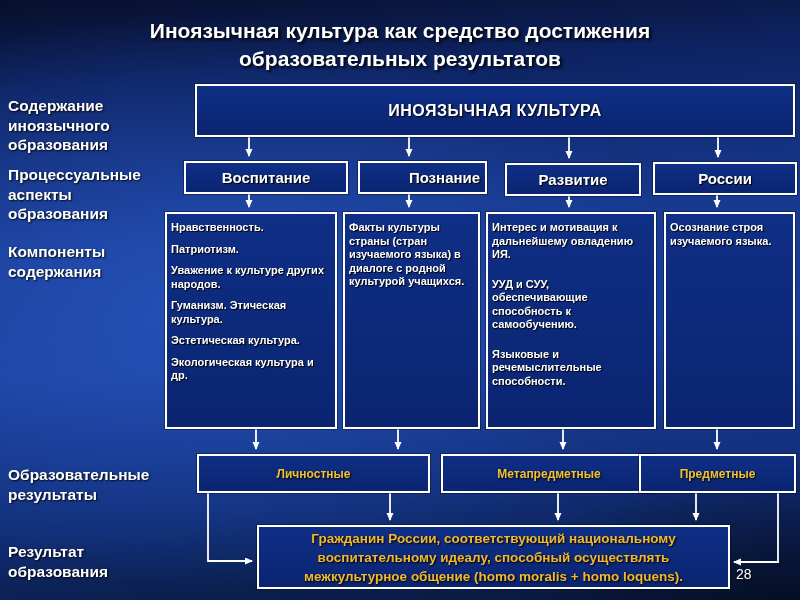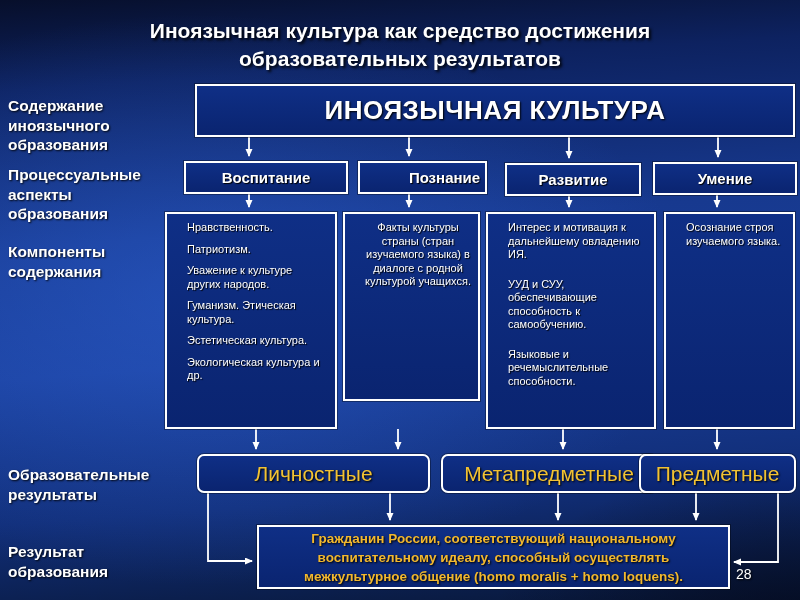--- a/index.html
+++ b/index.html
@@ -26,46 +26,46 @@
     margin-top:10px;
   }
   .box{
     position:absolute;box-sizing:border-box;
     background:linear-gradient(180deg,#0f2f86,#0a2470);
     border:2px solid #ffffff;
     box-shadow:0 0 0 1px rgba(0,0,0,0.35);
     color:#fff;z-index:2;
   }
   .rootbox{display:flex;align-items:center;justify-content:center;
-    font-size:26px;font-weight:bold;letter-spacing:0.5px;
+    font-size:16px;font-weight:bold;letter-spacing:0.5px;
     text-shadow:1px 1px 2px #000;}
   .procbox{display:flex;align-items:center;justify-content:center;
     font-size:15px;font-weight:bold;text-shadow:1px 1px 1px #000;}
-  .contbox{padding:7px 7px 0 20px;font-size:11px;font-weight:normal;line-height:13.5px;
+  .contbox{padding:7px 7px 0 4px;font-size:11px;font-weight:bold;line-height:13.5px;
     text-shadow:1px 1px 1px #000;}
   .contbox p{margin:0 0 8px 0;}
   .contbox p.gap{margin-bottom:16px;}
   .resbox{display:flex;align-items:center;justify-content:center;
-    font-size:21px;font-weight:normal;color:#f2c233;text-shadow:1px 1px 2px #000;border-radius:7px;}
+    font-size:12px;font-weight:bold;color:#f2c233;text-shadow:1px 1px 2px #000;}
   .finalbox{display:flex;align-items:center;justify-content:center;text-align:center;
     font-size:13.5px;font-weight:bold;line-height:19px;color:#f2b82e;
     padding:2px 6px;text-shadow:1px 1px 2px #000;}
   .pagenum{
     position:absolute;left:736px;top:566px;color:#fff;font-size:14px;
     text-shadow:1px 1px 2px #000;
   }
   svg.arrows{position:absolute;left:0;top:0;z-index:1;}
   
   #main-box {left:195px;top:84px;width:600px;height:53px;}
   #proc-1{left:184px;top:161px;width:164px;height:33px;}
   #proc-2{left:358px;top:161px;width:129px;height:33px;padding-left:44px;}
   #proc-3{left:505px;top:163px;width:136px;height:33px;}
   #proc-4{left:653px;top:162px;width:144px;height:33px;}
   #cont-1{left:165px;top:212px;width:172px;height:217px;}
-  #cont-2{left:343px;top:212px;width:137px;height:189px;text-align:center;}
+  #cont-2{left:343px;top:212px;width:137px;height:217px;}
   #cont-3{left:486px;top:212px;width:170px;height:217px;}
   #cont-4{left:664px;top:212px;width:131px;height:217px;}
   #res-1{left:197px;top:454px;width:233px;height:39px;}
   #res-2{left:441px;top:454px;width:216px;height:39px;}
   #res-3{left:639px;top:454px;width:157px;height:39px;text-align:right;}
   #final-box{left:257px;top:525px;width:473px;height:64px;}
   #lbl-content{top:86px;}
   #lbl-process{top:155px;}
   #lbl-components{top:232px;}
   #lbl-results{top:455px;}
@@ -116,21 +116,21 @@
   <div class="rowlabel" id="lbl-process">Процессуальные аспекты образования</div>
   <div class="rowlabel" id="lbl-components">Компоненты содержания</div>
   <div class="rowlabel" id="lbl-results">Образовательные результаты</div>
   <div class="rowlabel" id="lbl-outcome">Результат образования</div>
 
   <div class="box rootbox" id="main-box">ИНОЯЗЫЧНАЯ КУЛЬТУРА</div>
 
   <div class="box procbox" id="proc-1">Воспитание</div>
   <div class="box procbox" id="proc-2">Познание</div>
   <div class="box procbox" id="proc-3">Развитие</div>
-  <div class="box procbox" id="proc-4">Умение</div>
+  <div class="box procbox" id="proc-4">России</div>
 
   <div class="box contbox" id="cont-1">
     <p>Нравственность.</p>
     <p>Патриотизм.</p>
     <p>Уважение к культуре других народов.</p>
     <p>Гуманизм. Этическая культура.</p>
     <p>Эстетическая культура.</p>
     <p>Экологическая культура и др.</p>
   </div>
   <div class="box contbox" id="cont-2">

